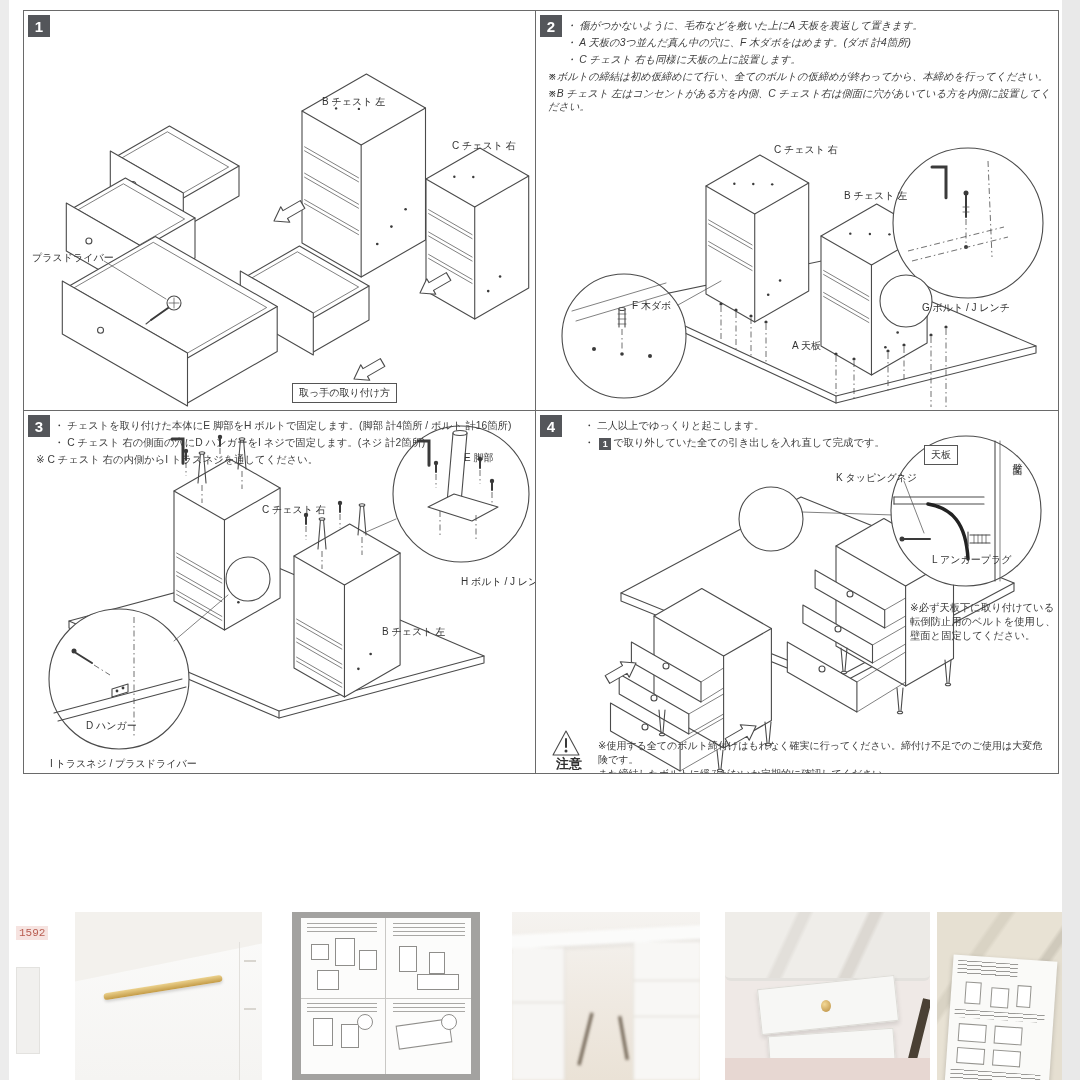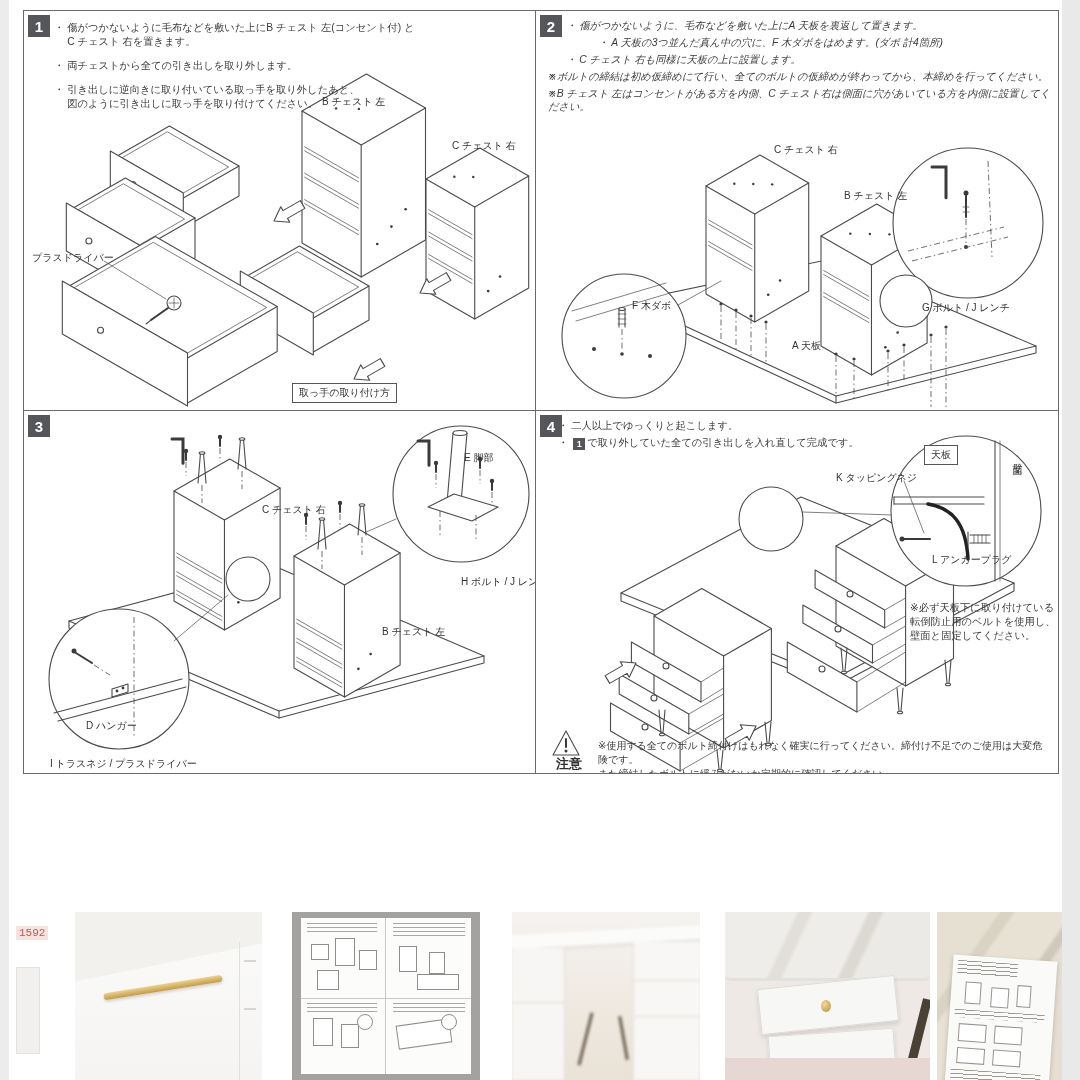--- a/index.html
+++ b/index.html
@@ -148,27 +148,20 @@
           <line x1="145" y1="292" x2="155" y2="292" class="ln t"></line>
           <line x1="150" y1="287" x2="150" y2="297" class="ln t"></line>
           <line x1="144" y1="297" x2="127" y2="309" class="ln w2"></line>
           <line x1="127" y1="309" x2="122" y2="313" class="ln"></line>
           <line x1="80" y1="250" x2="142" y2="288" class="ln t"></line>
           <polygon points="0,0 -13,-9 -13,-4.5 -33,-4.5 -33,4.5 -13,4.5 -13,9" class="fw" transform="translate(250,210) rotate(150)"></polygon>
           <polygon points="0,0 -13,-9 -13,-4.5 -33,-4.5 -33,4.5 -13,4.5 -13,9" class="fw" transform="translate(396,282) rotate(150)"></polygon>
           <polygon points="0,0 -13,-9 -13,-4.5 -33,-4.5 -33,4.5 -13,4.5 -13,9" class="fw" transform="translate(330,368) rotate(150)"></polygon>
         </svg>
       <div class="badge">1</div>
-      <div class="txt" style="left:30px;top:10px;width:470px;">
-        <div class="b">・ 傷がつかないように毛布などを敷いた上にB チェスト 左(コンセント付) と
-　 C チェスト 右を置きます。</div>
-        <div class="b">・ 両チェストから全ての引き出しを取り外します。</div>
-        <div class="b">・ 引き出しに逆向きに取り付いている取っ手を取り外したあと、
-　 図のように引き出しに取っ手を取り付けてください。</div>
-      </div>
       <div class="lbl" style="left:298px;top:84px;">B チェスト 左</div>
       <div class="lbl" style="left:428px;top:128px;">C チェスト 右</div>
       <div class="lbl" style="left:8px;top:240px;">プラスドライバー</div>
       <div class="lbl boxed" style="left:268px;top:372px;">取っ手の取り付け方</div>
     </div>
 
     <div class="panel p2">
       <svg id="svg2" width="522" height="399" viewBox="0 0 522 399">
           <polygon points="95.0,290.0 295.0,248.0 500.0,335.0 500.0,342.0 300.0,392.0 95.0,297.0" class="fw"></polygon>
           <polyline points="95.0,290.0 300.0,385.0 500.0,335.0" class="ln"></polyline>
@@ -240,21 +233,21 @@
           <line x1="430" y1="208" x2="430" y2="232" class="dsh"></line>
           <circle cx="430" cy="236" r="2" class="blk"></circle>
           <line x1="372" y1="240" x2="468" y2="216" class="dsh"></line>
           <line x1="376" y1="250" x2="472" y2="226" class="dsh"></line>
           <line x1="452" y1="150" x2="456" y2="246" class="dsh"></line>
           <circle cx="370" cy="290" r="26" class="fw"></circle>
         </svg>
       <div class="badge">2</div>
       <div class="txt" style="left:30px;top:8px;width:490px;font-style:italic;">
         <div class="b" style="margin-bottom:3px;">・ 傷がつかないように、毛布などを敷いた上にA 天板を裏返して置きます。</div>
-        <div class="b" style="margin-bottom:3px;margin-left:32px;">・ A 天板の3つ並んだ真ん中の穴に、F 木ダボをはめます。(ダボ 計4箇所)</div>
+        <div class="b" style="margin-bottom:3px;">・ A 天板の3つ並んだ真ん中の穴に、F 木ダボをはめます。(ダボ 計4箇所)</div>
         <div class="b" style="margin-bottom:3px;">・ C チェスト 右も同様に天板の上に設置します。</div>
         <div class="note">※ボルトの締結は初め仮締めにて行い、全てのボルトの仮締めが終わってから、本締めを行ってください。</div>
         <div class="note">※B チェスト 左はコンセントがある方を内側、C チェスト右は側面に穴があいている方を内側に設置してください。</div>
       </div>
       <div class="lbl" style="left:238px;top:132px;">C チェスト 右</div>
       <div class="lbl" style="left:308px;top:178px;">B チェスト 左</div>
       <div class="lbl" style="left:386px;top:290px;">G ボルト / J レンチ</div>
       <div class="lbl" style="left:96px;top:288px;">F 木ダボ</div>
       <div class="lbl" style="left:256px;top:328px;">A 天板</div>
     </div>
@@ -340,20 +333,25 @@
           <polygon points="88.0,278.0 104.0,273.0 104.0,281.0 88.0,286.0" class="fw"></polygon>
           <circle cx="93" cy="280" r="1.4" class="blk"></circle>
           <circle cx="99" cy="277" r="1.4" class="blk"></circle>
           <circle cx="50" cy="240" r="2.5" class="blk"></circle>
           <line x1="52" y1="242" x2="68" y2="252" class="ln w2"></line>
           <line x1="70" y1="254" x2="86" y2="264" class="dsh"></line>
           <circle cx="224" cy="168" r="22" class="fw"></circle>
           <line x1="150" y1="230" x2="204" y2="184" class="ln t"></line>
         </svg>
       <div class="badge">3</div>
+      <div class="txt" style="left:30px;top:8px;width:475px;">
+        <div class="b" style="margin-bottom:3px;">・ チェストを取り付けた本体にE 脚部をH ボルトで固定します。(脚部 計4箇所 / ボルト 計16箇所)</div>
+        <div class="b" style="margin-bottom:3px;">・ C チェスト 右の側面の穴にD ハンガーをI ネジで固定します。(ネジ 計2箇所)</div>
+        <div class="note">※ C チェスト 右の内側からI トラスネジを通してください。</div>
+      </div>
       <div class="lbl" style="left:440px;top:40px;">E 脚部</div>
       <div class="lbl" style="left:390px;top:164px;padding-left:47px;">H ボルト / J レンチ</div>
       <div class="lbl" style="left:238px;top:92px;">C チェスト 右</div>
       <div class="lbl" style="left:358px;top:214px;">B チェスト 左</div>
       <div class="lbl" style="left:62px;top:308px;">D ハンガー</div>
       <div class="lbl" style="left:26px;top:346px;">I トラスネジ / プラスドライバー</div>
     </div>
 
     <div class="panel p4">
       <svg id="svg4" width="522" height="362" viewBox="0 0 522 362">
@@ -427,21 +425,21 @@
           <line x1="438" y1="124" x2="438" y2="132" class="ln t"></line>
           <line x1="442" y1="124" x2="442" y2="132" class="ln t"></line>
           <line x1="446" y1="124" x2="446" y2="132" class="ln t"></line>
           <line x1="450" y1="124" x2="450" y2="132" class="ln t"></line>
           <line x1="368" y1="70" x2="388" y2="122" class="ln t"></line>
           <polygon points="30.0,320.0 17.0,344.0 43.0,344.0" class="ln"></polygon>
           <line x1="30" y1="328" x2="30" y2="336" class="ln w2"></line>
           <circle cx="30" cy="340" r="1.5" class="blk"></circle>
         </svg>
       <div class="badge">4</div>
-      <div class="txt" style="left:22px;top:8px;width:480px;">
+      <div class="txt" style="left:48px;top:8px;width:480px;">
         <div class="b" style="margin-bottom:3px;">・ 二人以上でゆっくりと起こします。</div>
         <div class="b" style="margin-bottom:3px;"><span>・ </span><span class="ib">1</span><span>で取り外していた全ての引き出しを入れ直して完成です。</span></div>
       </div>
       <div class="lbl boxed" style="left:388px;top:34px;">天板</div>
       <div class="lbl vert" style="left:474px;top:44px;">壁面</div>
       <div class="lbl" style="left:300px;top:60px;">K タッピングネジ</div>
       <div class="lbl" style="left:396px;top:142px;">L アンカープラグ</div>
       <div class="txt" style="left:374px;top:190px;width:150px;white-space:pre-line;">※必ず天板下に取り付けている
 転倒防止用のベルトを使用し、
 壁面と固定してください。</div>

